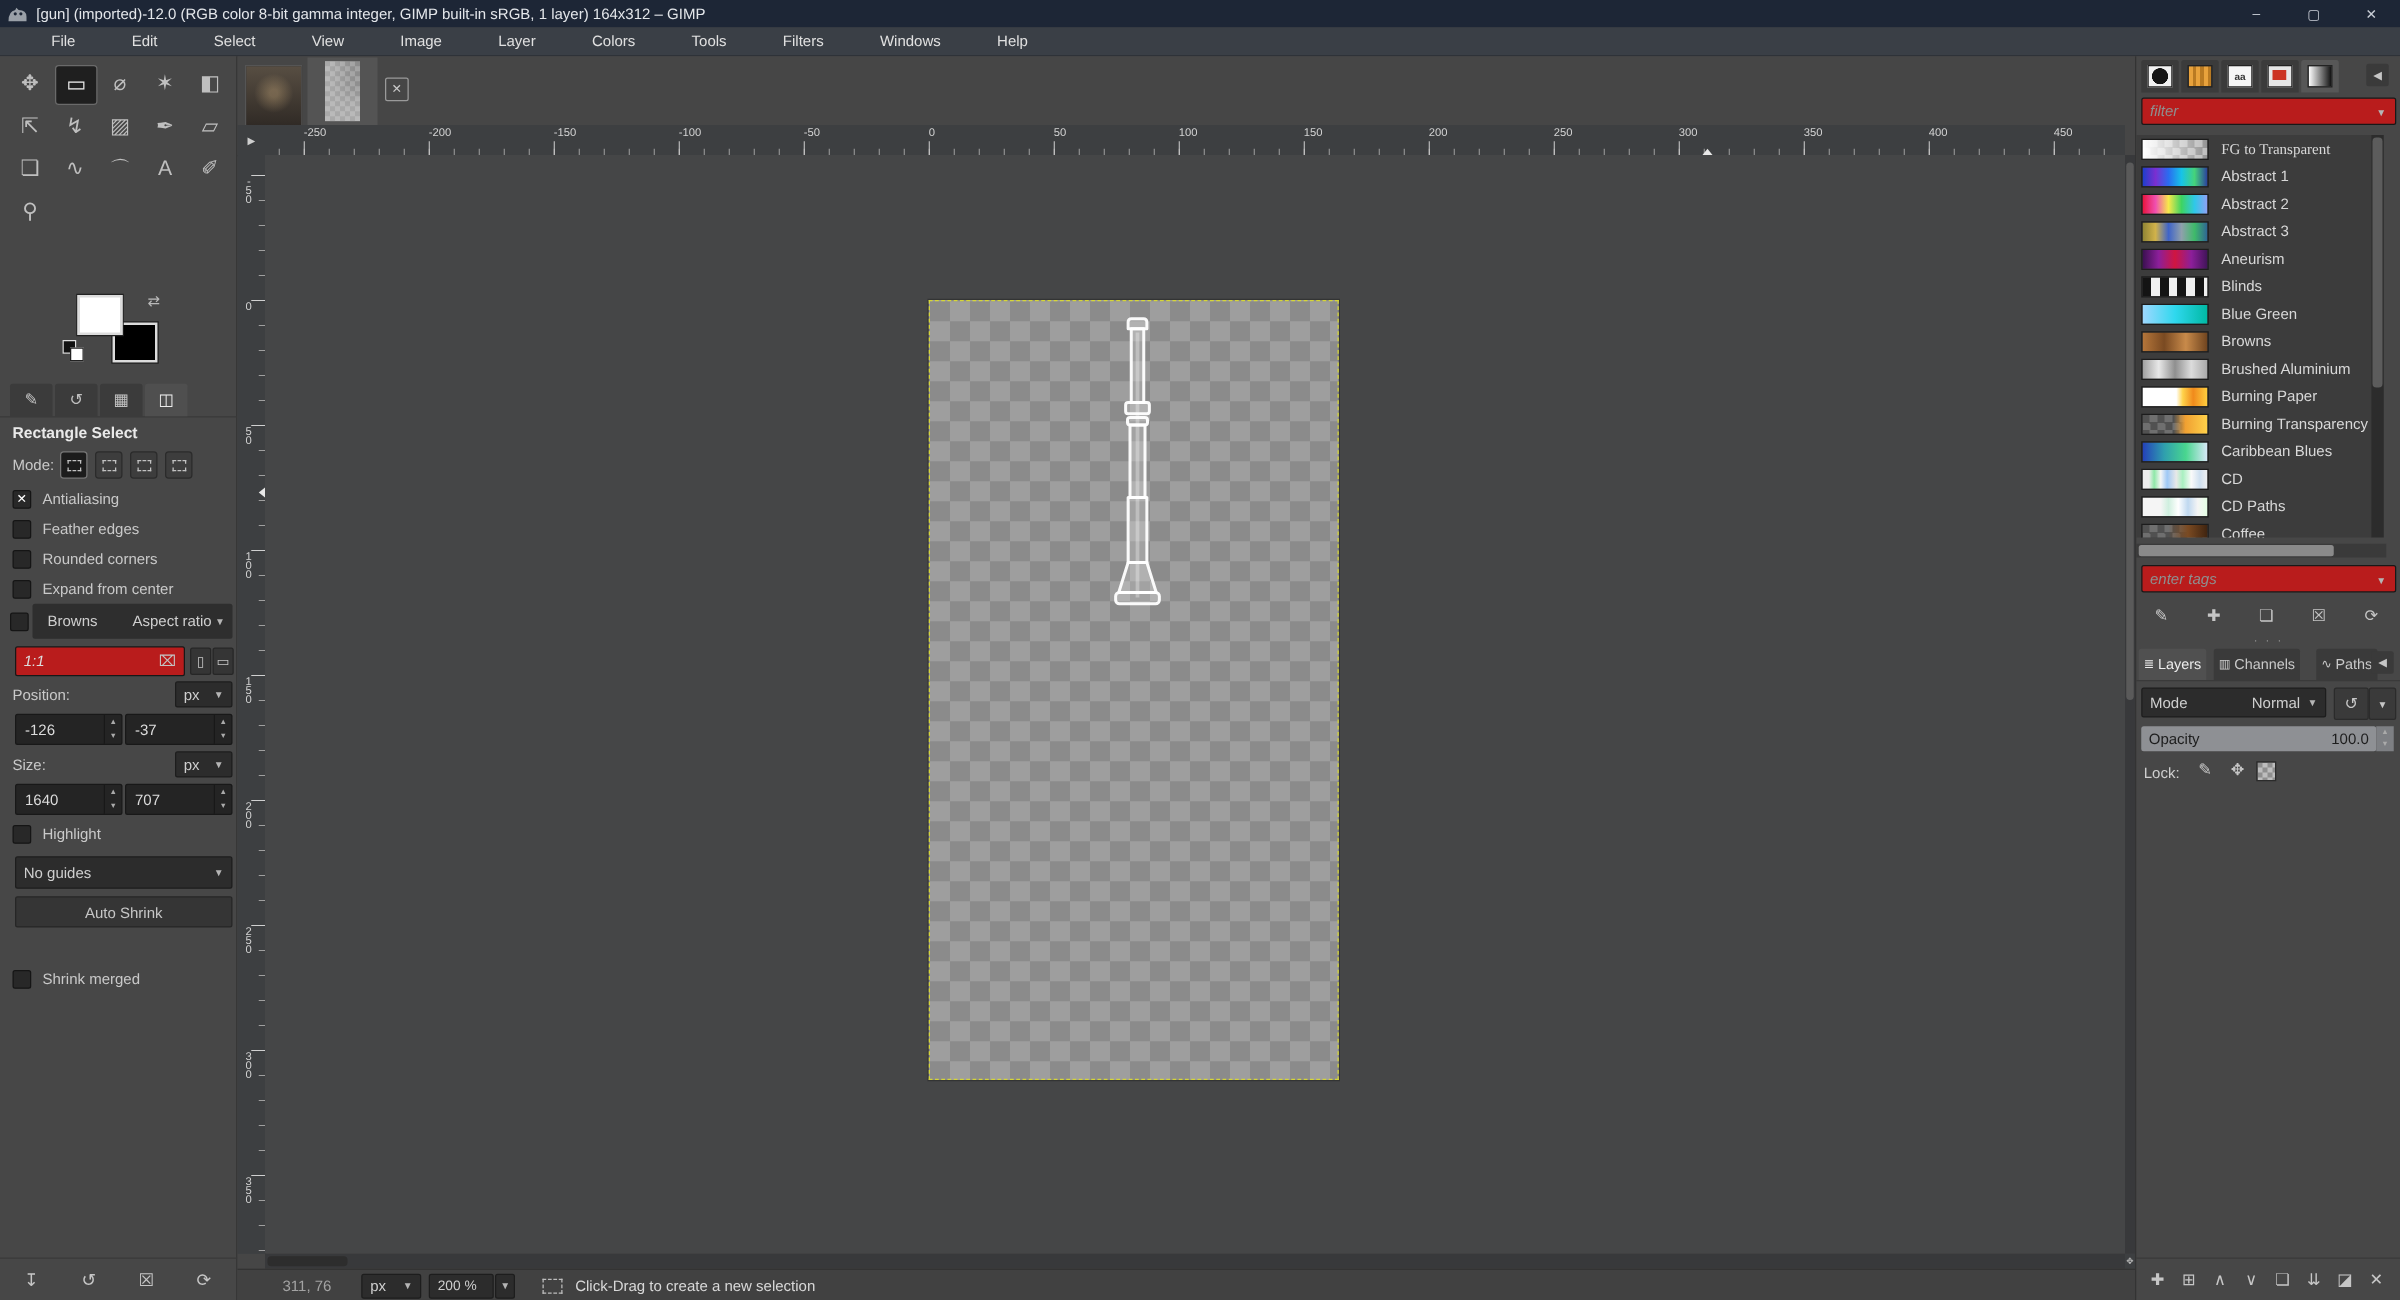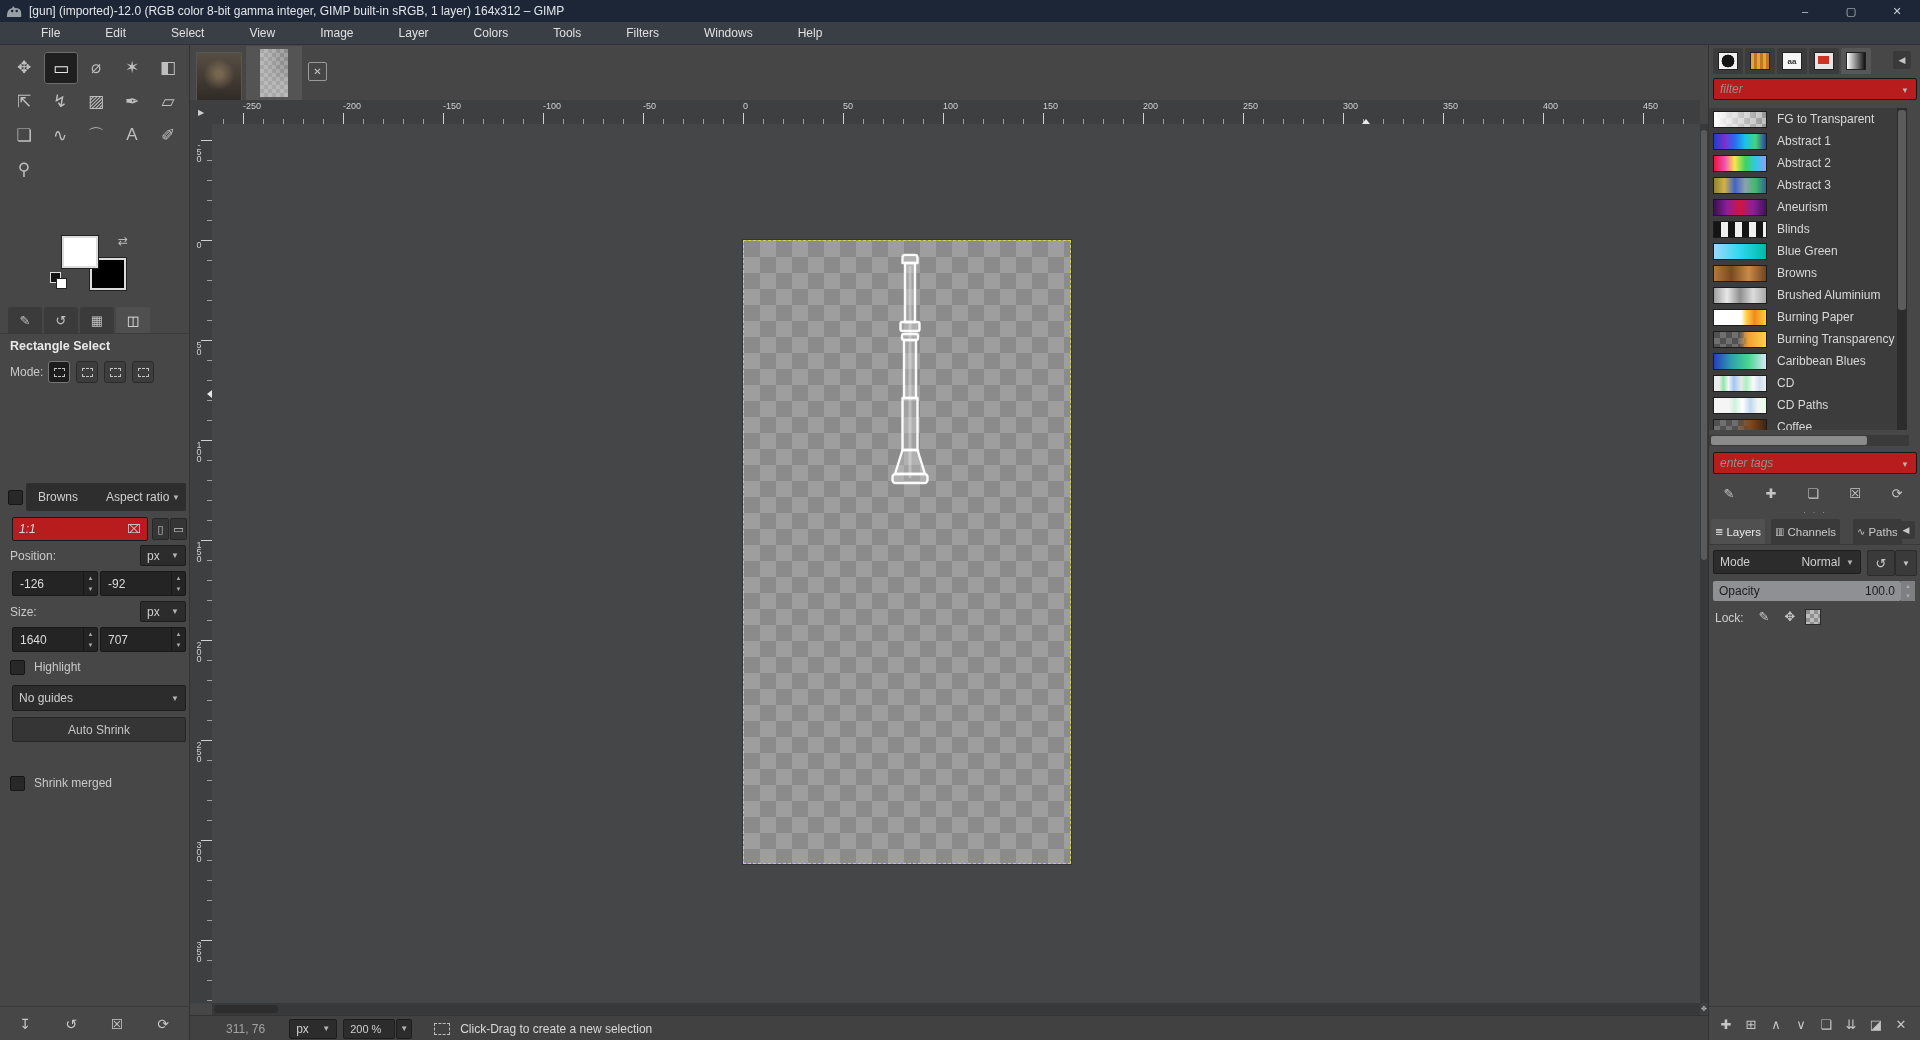--- a/index.html
+++ b/index.html
@@ -225,20 +225,43 @@
         <span class="modebtn" style="left: 104px; top: 0px;">
           <i class="mglyph"></i>
         </span>
 
         <span class="modebtn" style="left: 132px; top: 0px;">
           <i class="mglyph"></i>
         </span>
 
     </div>
 
+    <div class="abs" style="left:10px;top:342px;width:176px">
+
+        <label class="chk">
+          <span class="box on"></span>
+          <span class="lab">Antialiasing</span>
+        </label>
+
+        <label class="chk">
+          <span class="box"></span>
+          <span class="lab">Feather edges</span>
+        </label>
+
+        <label class="chk">
+          <span class="box"></span>
+          <span class="lab">Rounded corners</span>
+        </label>
+
+        <label class="chk">
+          <span class="box"></span>
+          <span class="lab">Expand from center</span>
+        </label>
+
+    </div>
 
     <div class="abs" style="left:26px;top:438px;width:160px;height:28px;background:#2e2e2e;border-radius:2px"></div>
     <span class="abs box" style="left:8px;top:445px"></span>
     <span class="abs" style="left:38px;top:445px;color:#cfcfcf">Browns</span>
     <span class="abs" style="left:106px;top:445px;color:#cfcfcf">Aspect ratio</span>
     <span class="abs car" style="left:172px;top:448px;font-size:8px;color:#b5b5b5"></span>
 
     <input class="txtinput" style="left: 12px; top: 472px; width: 136px; height: 24px; font-style: italic;" value="1:1">
     <span class="iconbtn" style="left:126px;top:476px;width:16px;height:16px;font-size:12px">⌧</span>
     <span class="pushbtn" style="left:152px;top:473px;width:17px;height:22px;font-size:11px">▯</span>
@@ -250,21 +273,21 @@
         <span class="car"></span>
       </span>
     <div class="field" style="left:12px;top:526px;width:86px;height:25px">
       <span style="padding-left:7px">-126</span>
       <span class="spincol">
           <span></span>
           <span></span>
         </span>
     </div>
     <div class="field" style="left:100px;top:526px;width:86px;height:25px">
-      <span style="padding-left:7px">-92</span>
+      <span style="padding-left:7px">-37</span>
       <span class="spincol">
           <span></span>
           <span></span>
         </span>
     </div>
 
     <span class="abs" style="left:10px;top:560px;color:#c9c9c9">Size:</span>
     <span class="dd" style="left:140px;top:556px;width:46px;height:21px">
         <span>px</span>
         <span class="car"></span>
@@ -475,21 +498,21 @@
         </span>
 
       <span class="glyphbtn" style="left:184px;top:6px;width:18px;height:18px;background:#3a3a3a;font-size:9px">◀</span>
     </div>
 
     <input class="txtinput" style="left: 4px; top: 33px; width: 204px; height: 22px;" placeholder="filter">
     <span class="car abs" style="left:192px;top:41px;font-size:8px;color:#b5b5b5"></span>
 
     <div class="abs" style="left:0;top:63px;width:188px;height:322px;overflow:hidden;background:#3c3c3c">
 
-        <div class="grow" style="top: 0px;">
+        <div class="grow" style="top: 0px; font-family: Liberation Serif, serif;">
           <span class="gswatch" style="background: linear-gradient(90deg, rgb(255, 255, 255), rgba(255, 255, 255, 0)), repeating-conic-gradient(rgb(189, 189, 189) 0%, rgb(189, 189, 189) 25%, rgb(148, 148, 148) 0%, rgb(148, 148, 148) 50%) 0px 0px / 12px 12px;"></span>
           <span class="gname">FG to Transparent</span>
         </div>
 
         <div class="grow" style="top: 22px;">
           <span class="gswatch" style="background: linear-gradient(90deg, rgb(28, 63, 204), rgb(122, 47, 208), rgb(42, 108, 240), rgb(23, 195, 232), rgb(69, 211, 122), rgb(43, 63, 158));"></span>
           <span class="gname">Abstract 1</span>
         </div>
 
         <div class="grow" style="top: 44px;">

